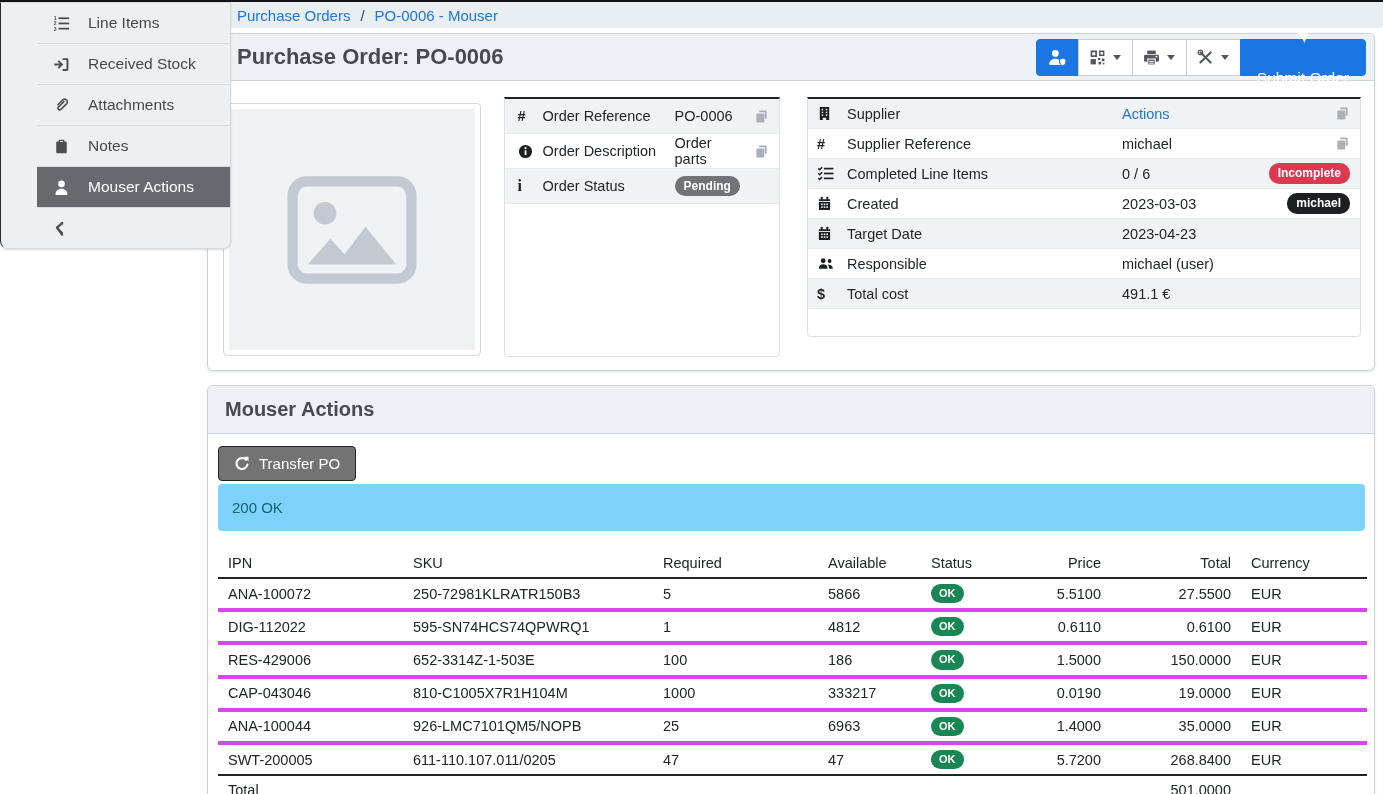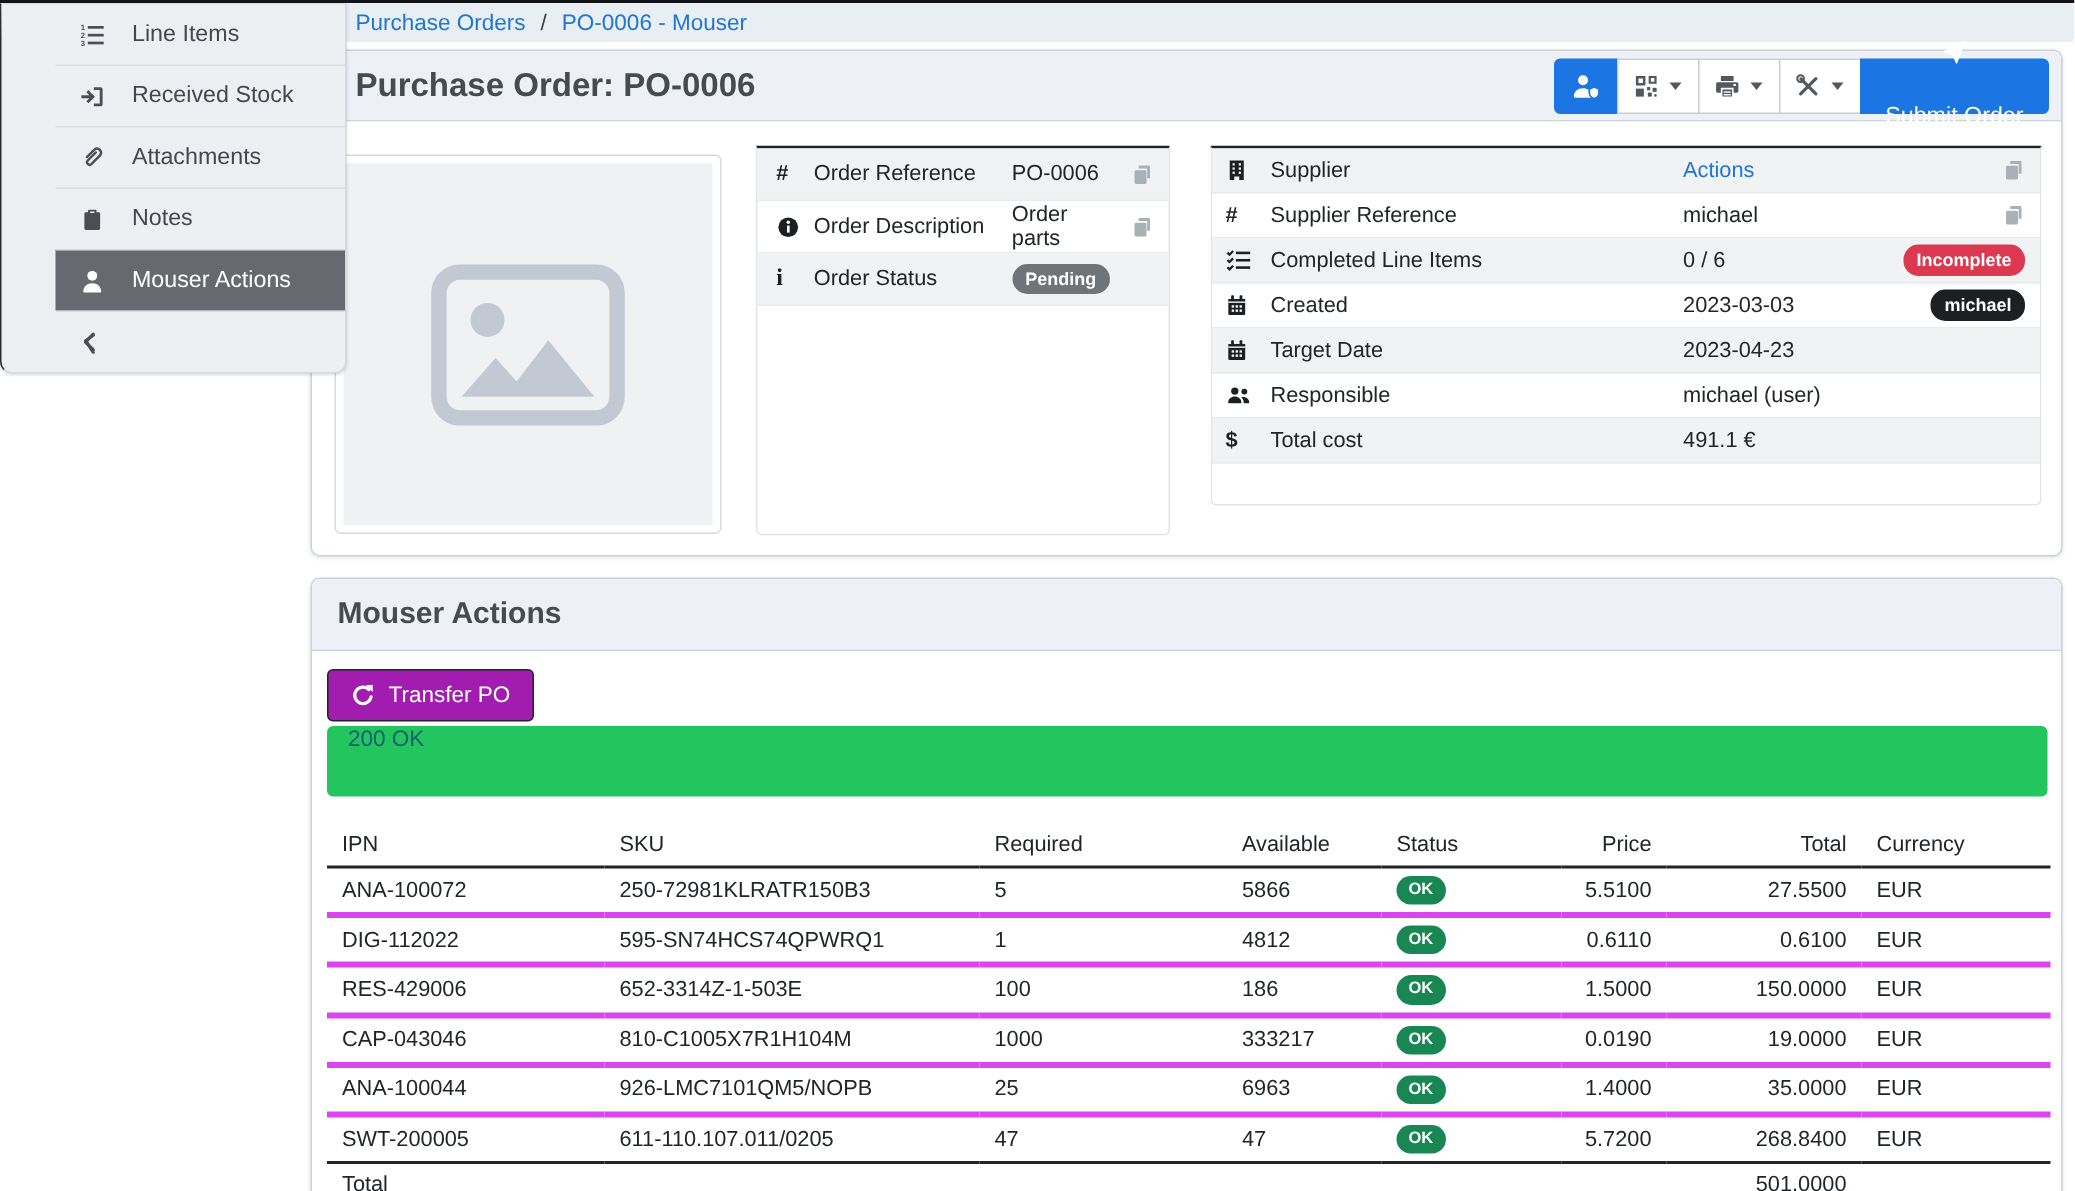--- a/index.html
+++ b/index.html
@@ -78,24 +78,24 @@
 
   .badge { display:inline-block; border-radius:10px; padding:3px 9px; font-size:12px; font-weight:700; color:#fff; line-height:1.2; }
   .badge.gray { background:#6e7478; }
   .badge.red { background:#dc3850; }
   .badge.dark { background:#1d2023; }
   .badge.green { background:#198754; font-size:11px; padding:3px 8px; }
   .bcell { text-align:right; }
 
   
   .pbody2 { padding:12px 9px 0 10px; }
-  .dark-btn { height:35px; background:#a21caf; color:#fff; border:1px solid #212529; border-radius:4px;
+  .dark-btn { height:35px; background:#737373; color:#fff; border:1px solid #212529; border-radius:4px;
     display:flex; align-items:center; gap:9px; padding:0 15px; font-size:15px; font-family:inherit; cursor:pointer; }
-  .alert { margin-top:3px; height:47px; background:#22c55e; border-radius:4px; color:#19616e;
-    font-size:15px; display:flex; align-items:flex-start; padding-left:14px; }
+  .alert { margin-top:3px; height:47px; background:#7dd3fc; border-radius:4px; color:#19616e;
+    font-size:15px; display:flex; align-items:center; padding-left:14px; }
 
   table.otable { margin-top:18px; width:1149px; border-collapse:collapse; table-layout:fixed; font-size:14.5px; }
   .otable th { text-align:left; font-weight:400; padding:6px 10px; border-bottom:2px solid #212529; color:#212529; }
   .otable td { padding:5px 10px; border-bottom:4px solid #d946ef; color:#212529; overflow:hidden; white-space:nowrap; }
   .otable tbody tr:last-child td { border-bottom:2px solid #212529; }
   .otable .num, .otable th.num { text-align:right; }
   .otable tfoot td { padding:6px 10px; border-bottom:1px solid #dee2e6; }
 
   .ch { font-weight:700; font-size:14.5px; }
   .chi { font-family:"Liberation Serif","DejaVu Serif",serif; font-weight:700; font-size:16px; }

